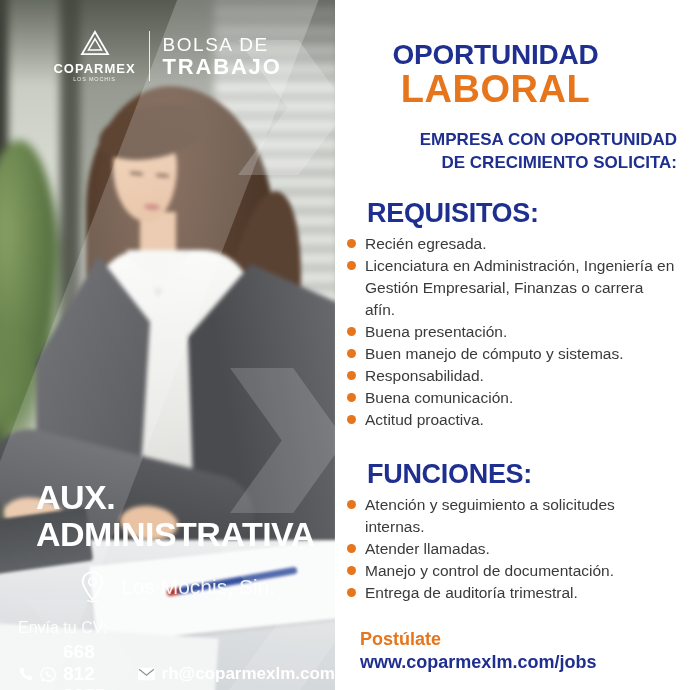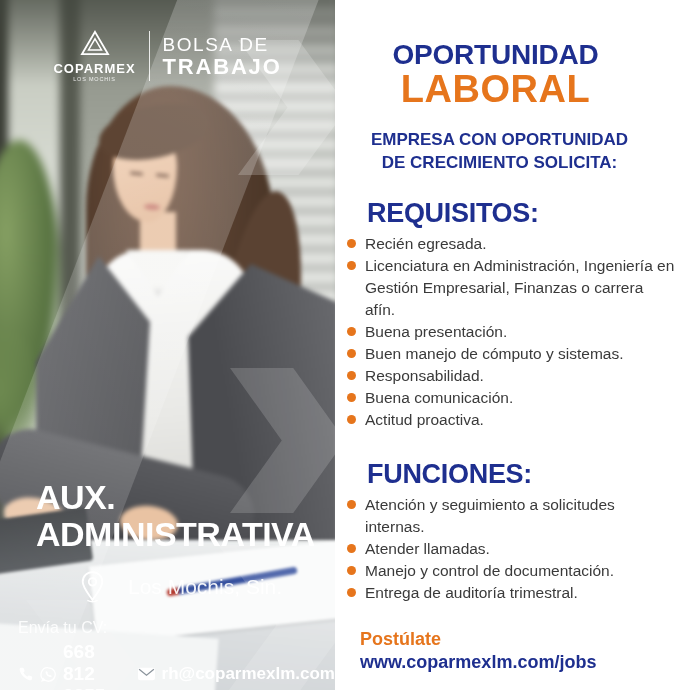--- a/index.html
+++ b/index.html
@@ -53,33 +53,33 @@
   
   .brand{position:absolute;left:0;top:30px;width:335px;display:flex;justify-content:center;align-items:center;gap:13px;color:#fff;z-index:6;}
   .logo-col{text-align:center;line-height:1;}
   .logo-name{font-size:13px;font-weight:700;letter-spacing:1px;margin-top:3px;}
   .logo-sub{font-size:5.5px;letter-spacing:.8px;opacity:.85;margin-top:2px;}
   .brand-divider{width:1px;height:50px;background:rgba(255,255,255,.85);}
   .tag1{font-size:19px;font-weight:400;letter-spacing:1.5px;line-height:1;}
   .tag2{font-size:22px;font-weight:700;letter-spacing:1.8px;line-height:1;margin-top:2px;}
   
   .aux-title{position:absolute;left:36px;top:479px;color:#fff;font-weight:700;font-size:34px;line-height:37px;letter-spacing:-.5px;z-index:6;}
-  .location{position:absolute;left:80px;top:570px;display:flex;align-items:center;gap:23px;color:rgba(255,255,255,.92);font-size:21px;z-index:6;}
+  .location{position:absolute;left:80px;top:570px;display:flex;align-items:center;gap:16px;color:rgba(255,255,255,.92);font-size:21px;z-index:6;}
   .contact{position:absolute;left:18px;top:619px;color:#fff;z-index:6;}
   .contact-cta{font-size:16px;color:rgba(255,255,255,.88);}
   .contact-row{display:flex;align-items:center;gap:6px;margin-top:4px;}
   .phone-num{font-size:19px;font-weight:700;margin-right:6px;}
   .email-text{font-size:17px;font-weight:700;}
   .icon{display:inline-flex;flex:none;}
   
   .content{position:absolute;left:335px;top:0;width:355px;height:690px;background:#fff;}
   .headline{margin-top:40px;text-align:center;transform:translateX(-17px);}
   .headline-1{color:var(--blue);font-size:28px;font-weight:700;line-height:30px;letter-spacing:-.2px;}
   .headline-2{color:var(--orange);font-size:38px;font-weight:700;line-height:38px;letter-spacing:.5px;}
-  .intro{margin-top:20px;text-align:center;transform:translateX(-13px);color:var(--blue);font-weight:700;font-size:17px;line-height:23px;}
+  .intro{margin-top:20px;text-align:right;transform:translateX(-13px);color:var(--blue);font-weight:700;font-size:17px;line-height:23px;}
   .sec-title{margin:24px 0 4px 32px;color:var(--blue);font-size:27px;font-weight:700;letter-spacing:-.3px;}
   .sec-title.funciones{margin-top:28px;}
   .bullet-list{list-style:none;margin:0 14px 0 0;padding:0 0 0 12px;}
   .bullet-item{display:flex;line-height:22px;}
   .dot{width:9px;height:9px;border-radius:50%;background:var(--orange);margin:6px 9px 0 0;flex:none;}
   .bullet-text{color:var(--body);font-size:15.5px;}
   .footer{margin:24px 0 0 25px;}
   .footer-cta{color:var(--orange);font-size:18px;font-weight:700;line-height:23px;}
   .footer-url{color:var(--blue);font-size:18px;font-weight:700;line-height:23px;}
 </style>

